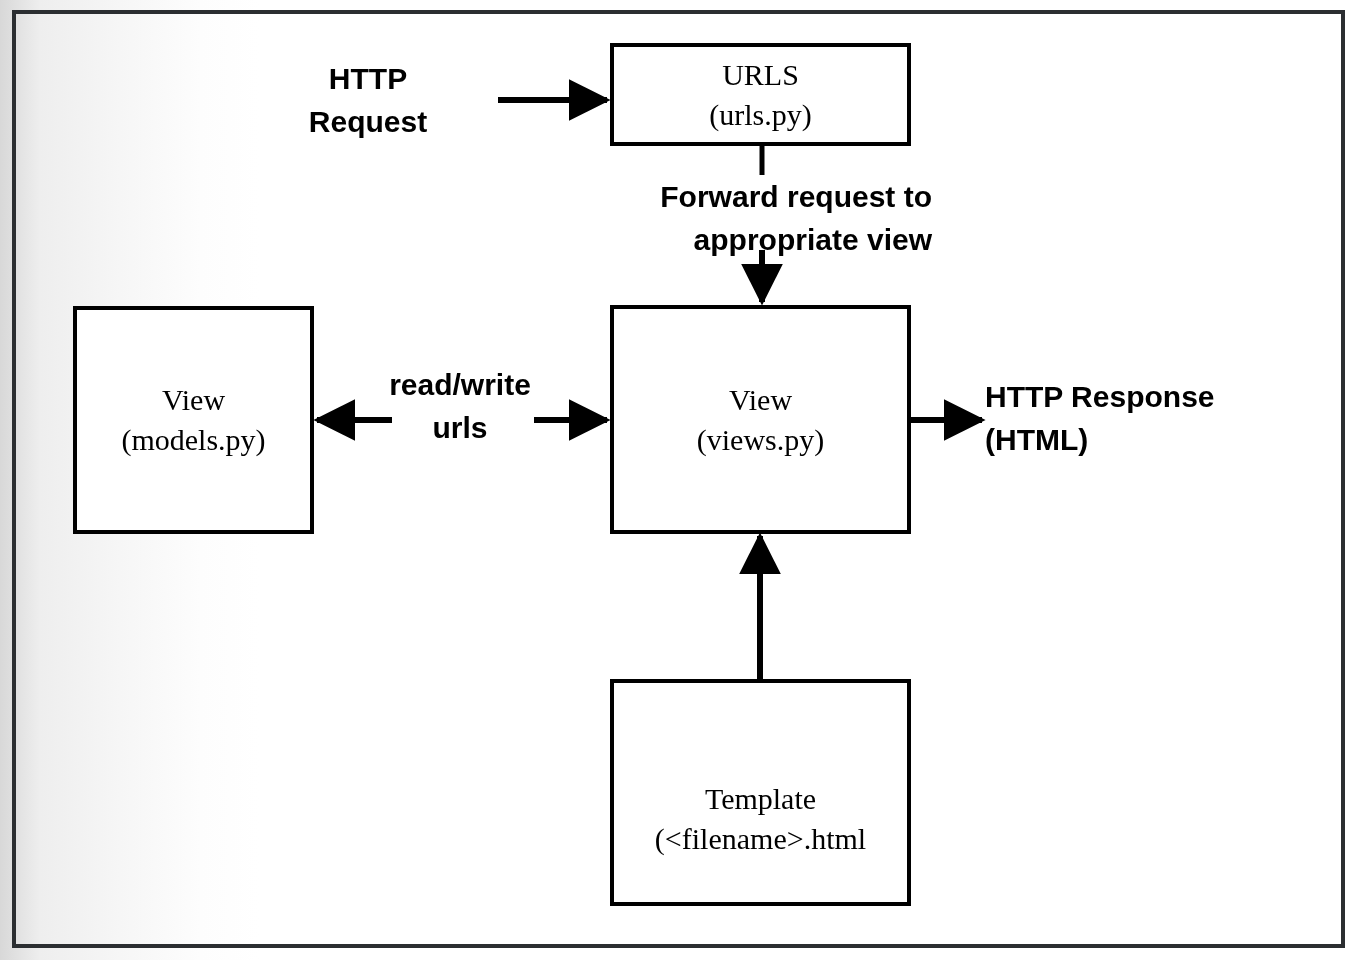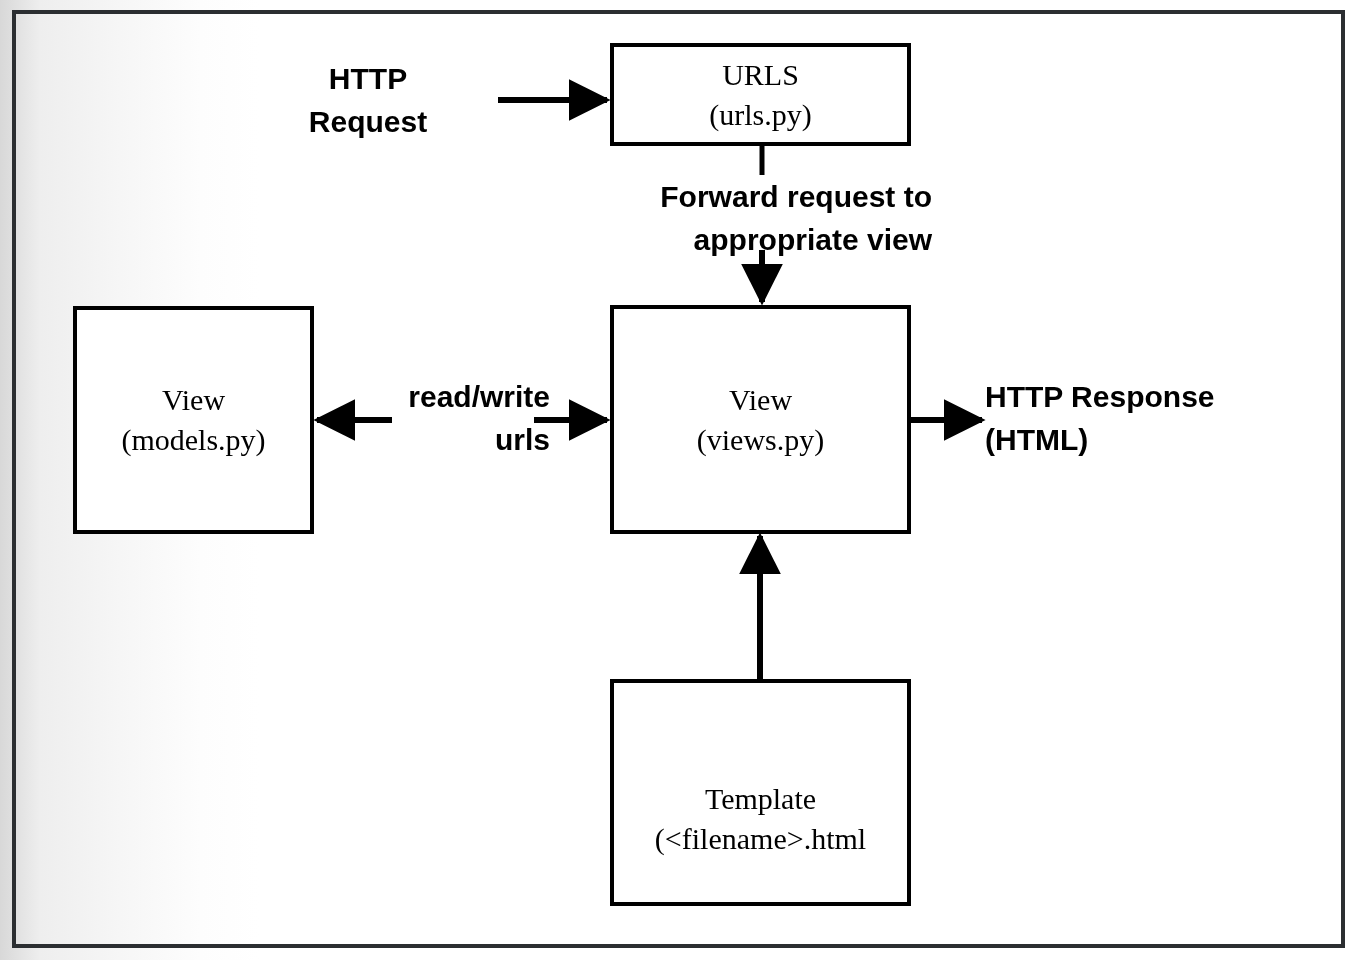--- a/index.html
+++ b/index.html
@@ -77,21 +77,21 @@
     font-size: 30px;
     line-height: 1.42;
     text-align: center;
     white-space: nowrap;
     font-weight: bold;
   }
   .label span { display: block; }
 
   #label-http-request  { left: 258px; top: 58px;  width: 220px; }
   #label-forward       { left: 592px; top: 176px; width: 340px; text-align: right; }
-  #label-readwrite     { left: 370px; top: 376px; width: 180px; text-align: right; }
+  #label-readwrite     { left: 370px; top: 364px; width: 180px; }
   #label-http-response { left: 985px; top: 376px; width: 290px; text-align: left; }
 
   
   #connectors {
     position: absolute;
     left: 0;
     top: 0;
     width: 1358px;
     height: 960px;
     pointer-events: none;

